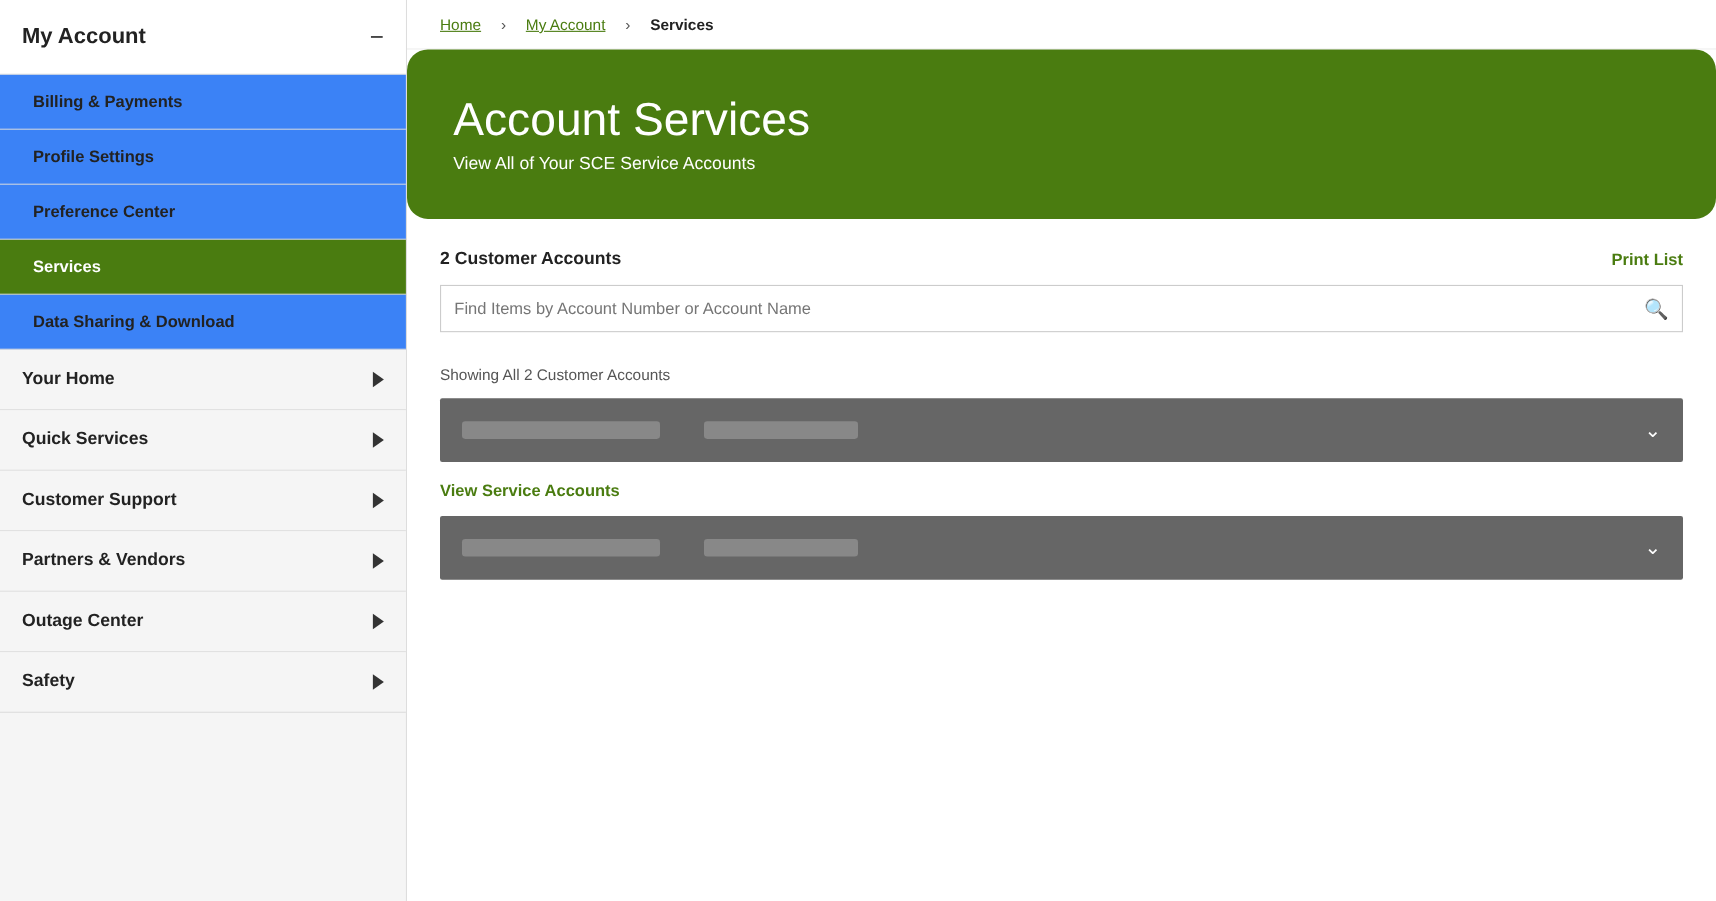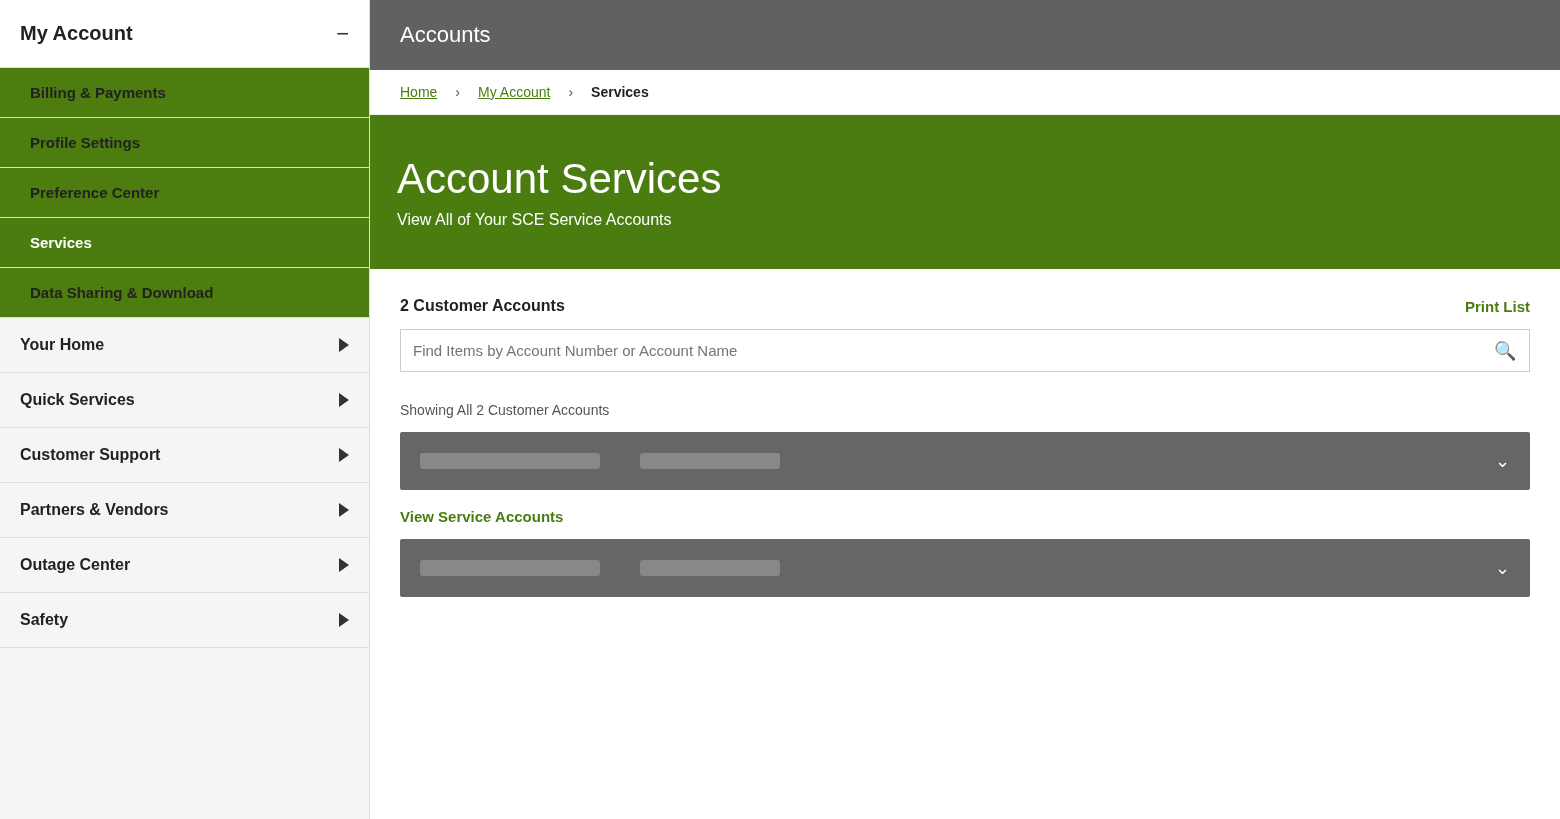--- a/index.html
+++ b/index.html
@@ -57,21 +57,21 @@
 
     .sidebar-sub-item {
       display: flex;
       align-items: center;
       padding: 16px 20px 16px 30px;
       border-bottom: 1px solid #ddd;
       cursor: pointer;
       font-size: 15px;
       font-weight: bold;
       color: #222;
-      background: #4d7c0f;
+      background: #3b82f6;
     }
     .sidebar-sub-item.active { background: #4a7c10; color: #fff; }
 
     
     .main {
       flex: 1;
       display: flex;
       flex-direction: column;
       overflow-y: auto;
     }
@@ -105,22 +105,23 @@
     }
 
     .breadcrumb .current {
       font-weight: bold;
       color: #222;
     }
 
     .hero-banner {
       background: #4a7c10;
       color: #fff;
-      padding: 40px 27px;
+      padding: 40px 42px;
       margin: 0;
+      border-radius: 19px;
     }
 
     .hero-banner h1 {
       font-size: 42px;
       font-weight: normal;
       margin-bottom: 8px;
     }
 
     .hero-banner p {
       font-size: 16px;
@@ -286,23 +287,20 @@
 
   <div class="sidebar-item">
     <span>Safety</span>
     <span class="arrow"></span>
   </div>
 
 </nav>
 
 <main class="main">
 
-  <div class="main-header">
-    <span>Accounts</span>
-  </div>
 
   <div class="breadcrumb">
     <a>Home</a>
     <span class="separator">›</span>
     <a>My Account</a>
     <span class="separator">›</span>
     <span class="current">Services</span>
   </div>
 
   <div class="hero-banner">

